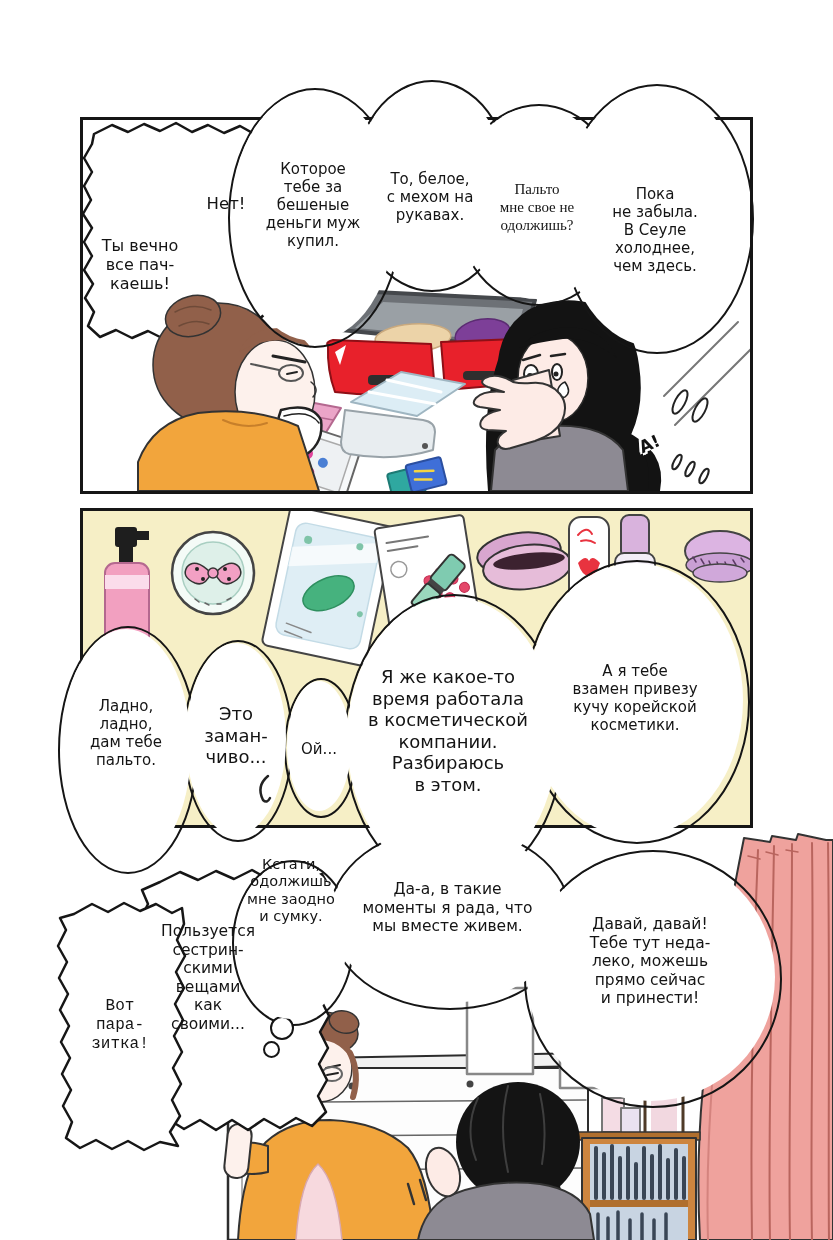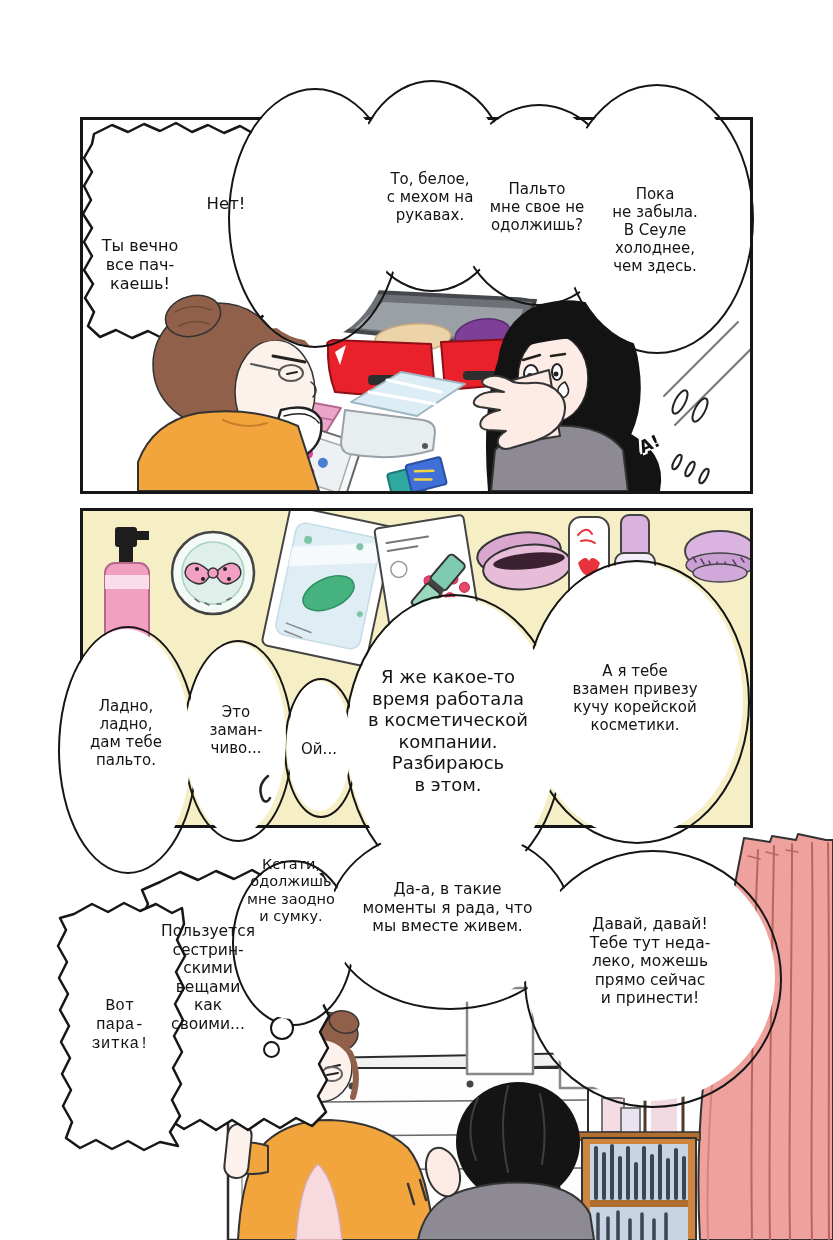--- a/index.html
+++ b/index.html
@@ -125,24 +125,29 @@
   <div class="bub" style="left:560px;top:84px;width:190px;height:266px;"></div>
   <div class="fill" style="left:231px;top:91px;width:164px;height:250px;"></div>
   <div class="fill" style="left:355px;top:83px;width:150px;height:202px;"></div>
   <div class="fill" style="left:458px;top:107px;width:158px;height:192px;"></div>
   <div class="fill" style="left:563px;top:87px;width:184px;height:260px;"></div>
 
   <div class="btxt" style="left:95px;top:236px;width:90px;font-size:16px;">Ты вечно
 все пач-
 каешь!</div>
   <div class="btxt" style="left:191px;top:194px;width:70px;font-size:16.5px;">Нет!</div>
+  <div class="btxt" style="left:240px;top:160px;width:146px;font-size:15px;">Которое
+тебе за
+бешеные
+деньги муж
+купил.</div>
   <div class="btxt" style="left:356px;top:170px;width:148px;font-size:15px;">То, белое,
 с мехом на
 рукавах.</div>
-  <div class="btxt" style="left:458px;top:180px;width:158px;font-size:15px;">Пальто
+  <div class="btxt" style="left:458px;top:180px;width:158px;font-size:15px;font-family:Liberation Serif, serif;">Пальто
 мне свое не
 одолжишь?</div>
   <div class="btxt" style="left:566px;top:171px;width:178px;font-size:15px;margin-top:14px;">Пока
 не забыла.
 В Сеуле
 холоднее,
 чем здесь.</div>
 
   <div class="sfx" style="left:638px;top:430px;width:40px;font-size:17px;transform:rotate(-24deg);">А!</div>
 
@@ -233,21 +238,21 @@
   <div class="fill" style="left:61px;top:629px;width:130px;height:238px;"></div>
   <div class="fill" style="left:186px;top:643px;width:100px;height:192px;"></div>
   <div class="fill" style="left:287px;top:681px;width:64px;height:130px;"></div>
   <div class="fill" style="left:347px;top:597px;width:210px;height:284px;"></div>
   <div class="fill" style="left:527px;top:563px;width:216px;height:274px;"></div>
 
   <div class="btxt" style="left:66px;top:697px;width:120px;font-size:15px;">Ладно,
 ладно,
 дам тебе
 пальто.</div>
-  <div class="btxt" style="left:193px;top:703px;width:86px;font-size:15px;">Это
+  <div class="btxt" style="left:193px;top:703px;width:86px;font-size:18px;">Это
 заман-
 чиво...</div>
   <div class="btxt" style="left:289px;top:740px;width:60px;font-size:15px;">Ой...</div>
   <div class="btxt" style="left:358px;top:666px;width:180px;font-size:18px;">Я же какое-то
 время работала
 в косметической
 компании.
 Разбираюсь
 в этом.</div>
   <div class="btxt" style="left:549px;top:662px;width:172px;font-size:15px;">А я тебе

